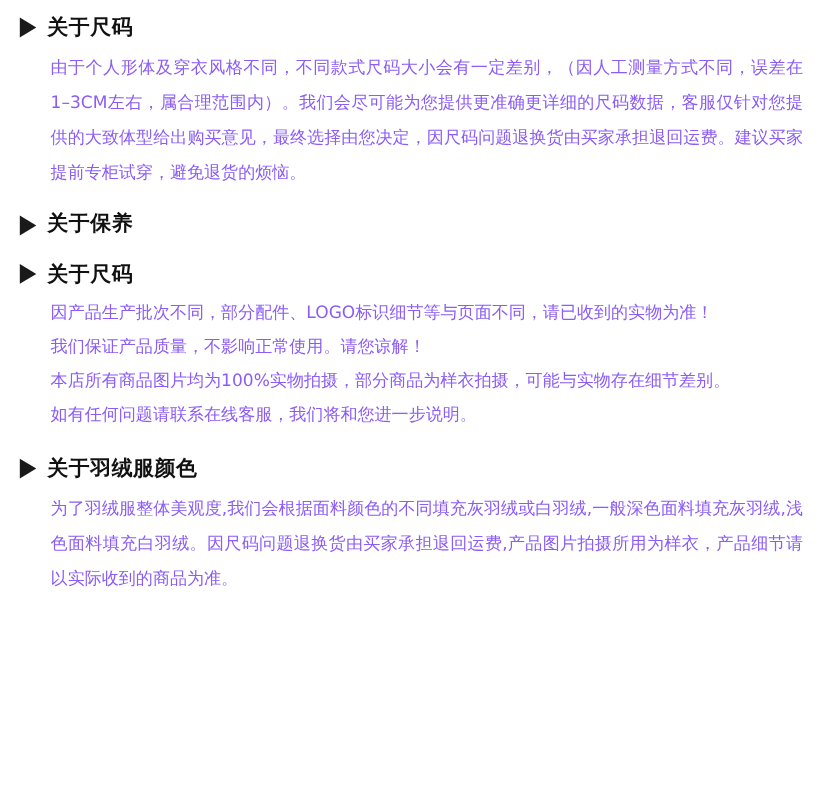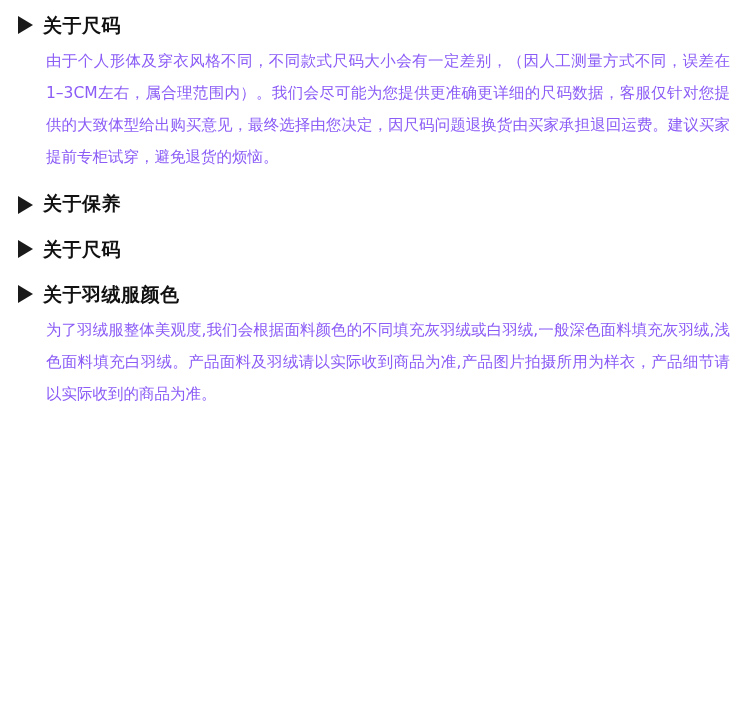--- a/index.html
+++ b/index.html
@@ -88,25 +88,31 @@
       <span class="tri-icon"></span>
       <span class="section-title">关于保养</span>
     </div>
   </div>
 
   <div class="section" id="sec-product">
     <div class="section-head">
       <span class="tri-icon"></span>
       <span class="section-title">关于尺码</span>
     </div>
+    <div class="body-text tight">
+      <p>因产品生产批次不同，部分配件、LOGO标识细节等与页面不同，请已收到的实物为准！</p>
+      <p>我们保证产品质量，不影响正常使用。请您谅解！</p>
+      <p>本店所有商品图片均为100%实物拍摄，部分商品为样衣拍摄，可能与实物存在细节差别。</p>
+      <p>如有任何问题请联系在线客服，我们将和您进一步说明。</p>
+    </div>
   </div>
 
   <div class="section" id="sec-color">
     <div class="section-head">
       <span class="tri-icon"></span>
       <span class="section-title">关于羽绒服颜色</span>
     </div>
     <div class="body-text">
-      <p>为了羽绒服整体美观度,我们会根据面料颜色的不同填充灰羽绒或白羽绒,一般深色面料填充灰羽绒,浅色面料填充白羽绒。产品面料及羽绒请以实际收到商品为准,产品图片拍摄所用为样衣，产品细节请以实际收到的商品为准。</p>
+      <p>为了羽绒服整体美观度,我们会根据面料颜色的不同填充灰羽绒或白羽绒,一般深色面料填充灰羽绒,浅色面料填充白羽绒。因尺码问题退换货由买家承担退回运费,产品图片拍摄所用为样衣，产品细节请以实际收到的商品为准。</p>
     </div>
   </div>
 
 </div>
 
 </body></html>

